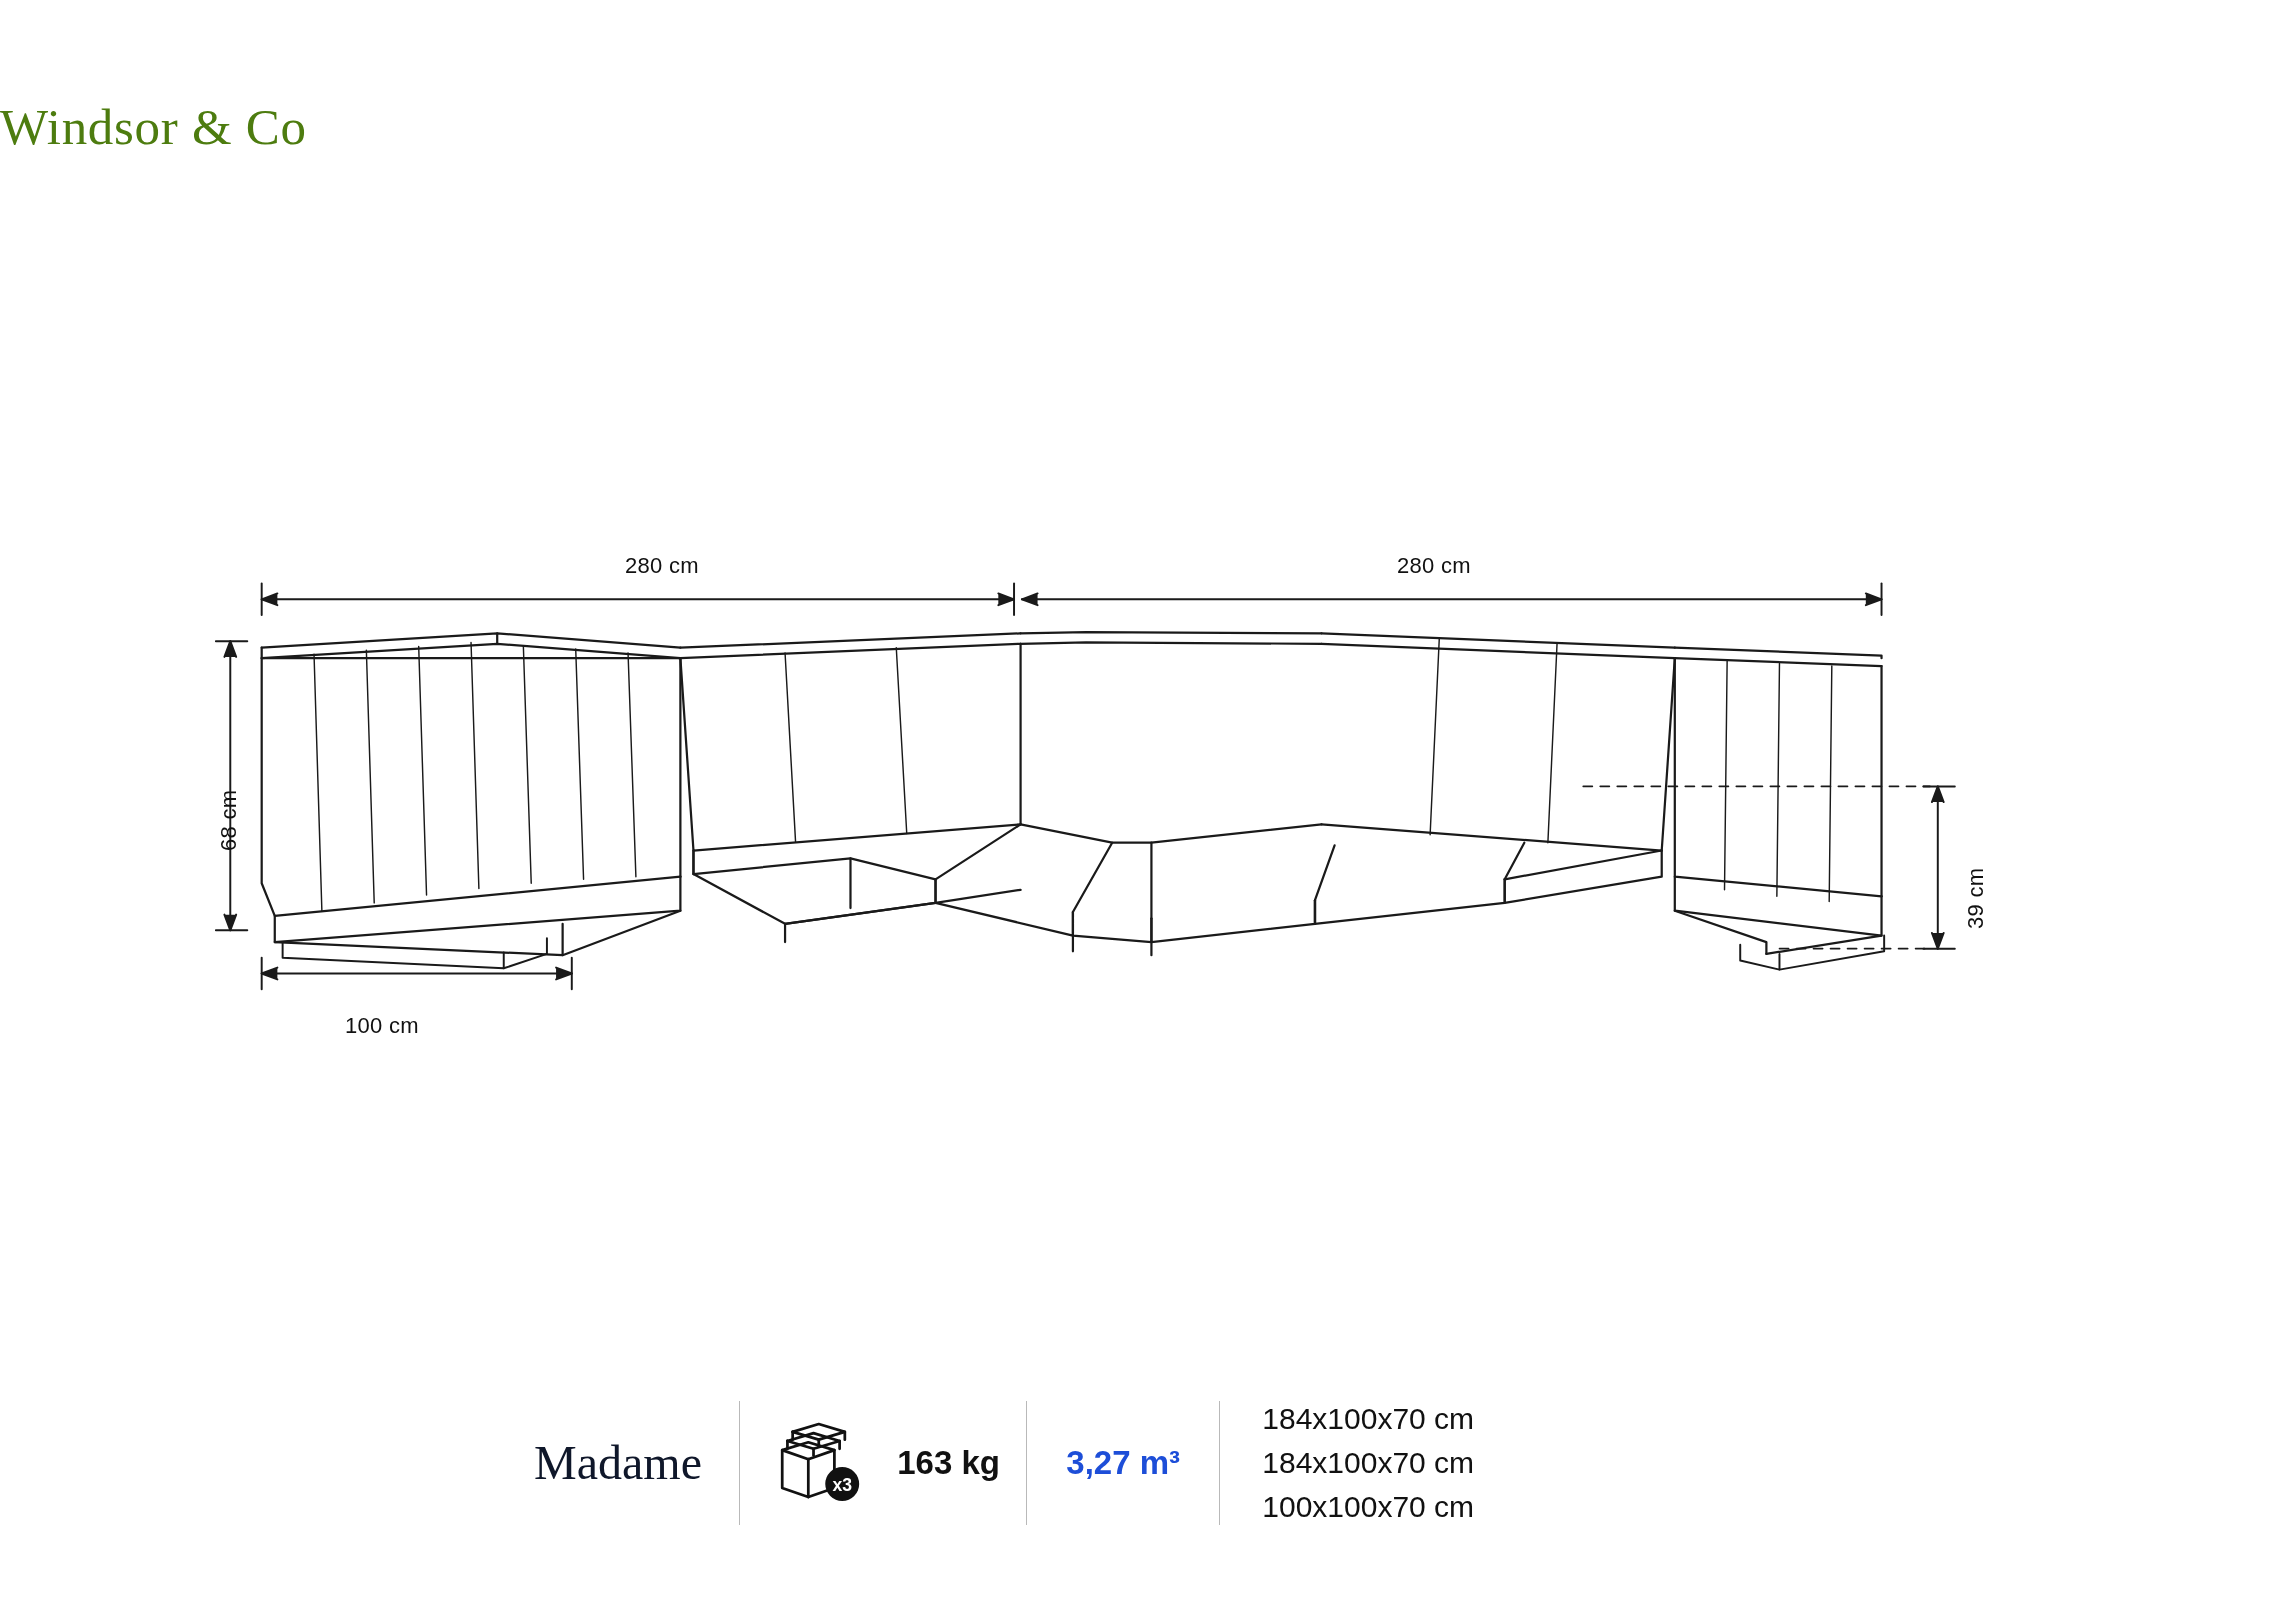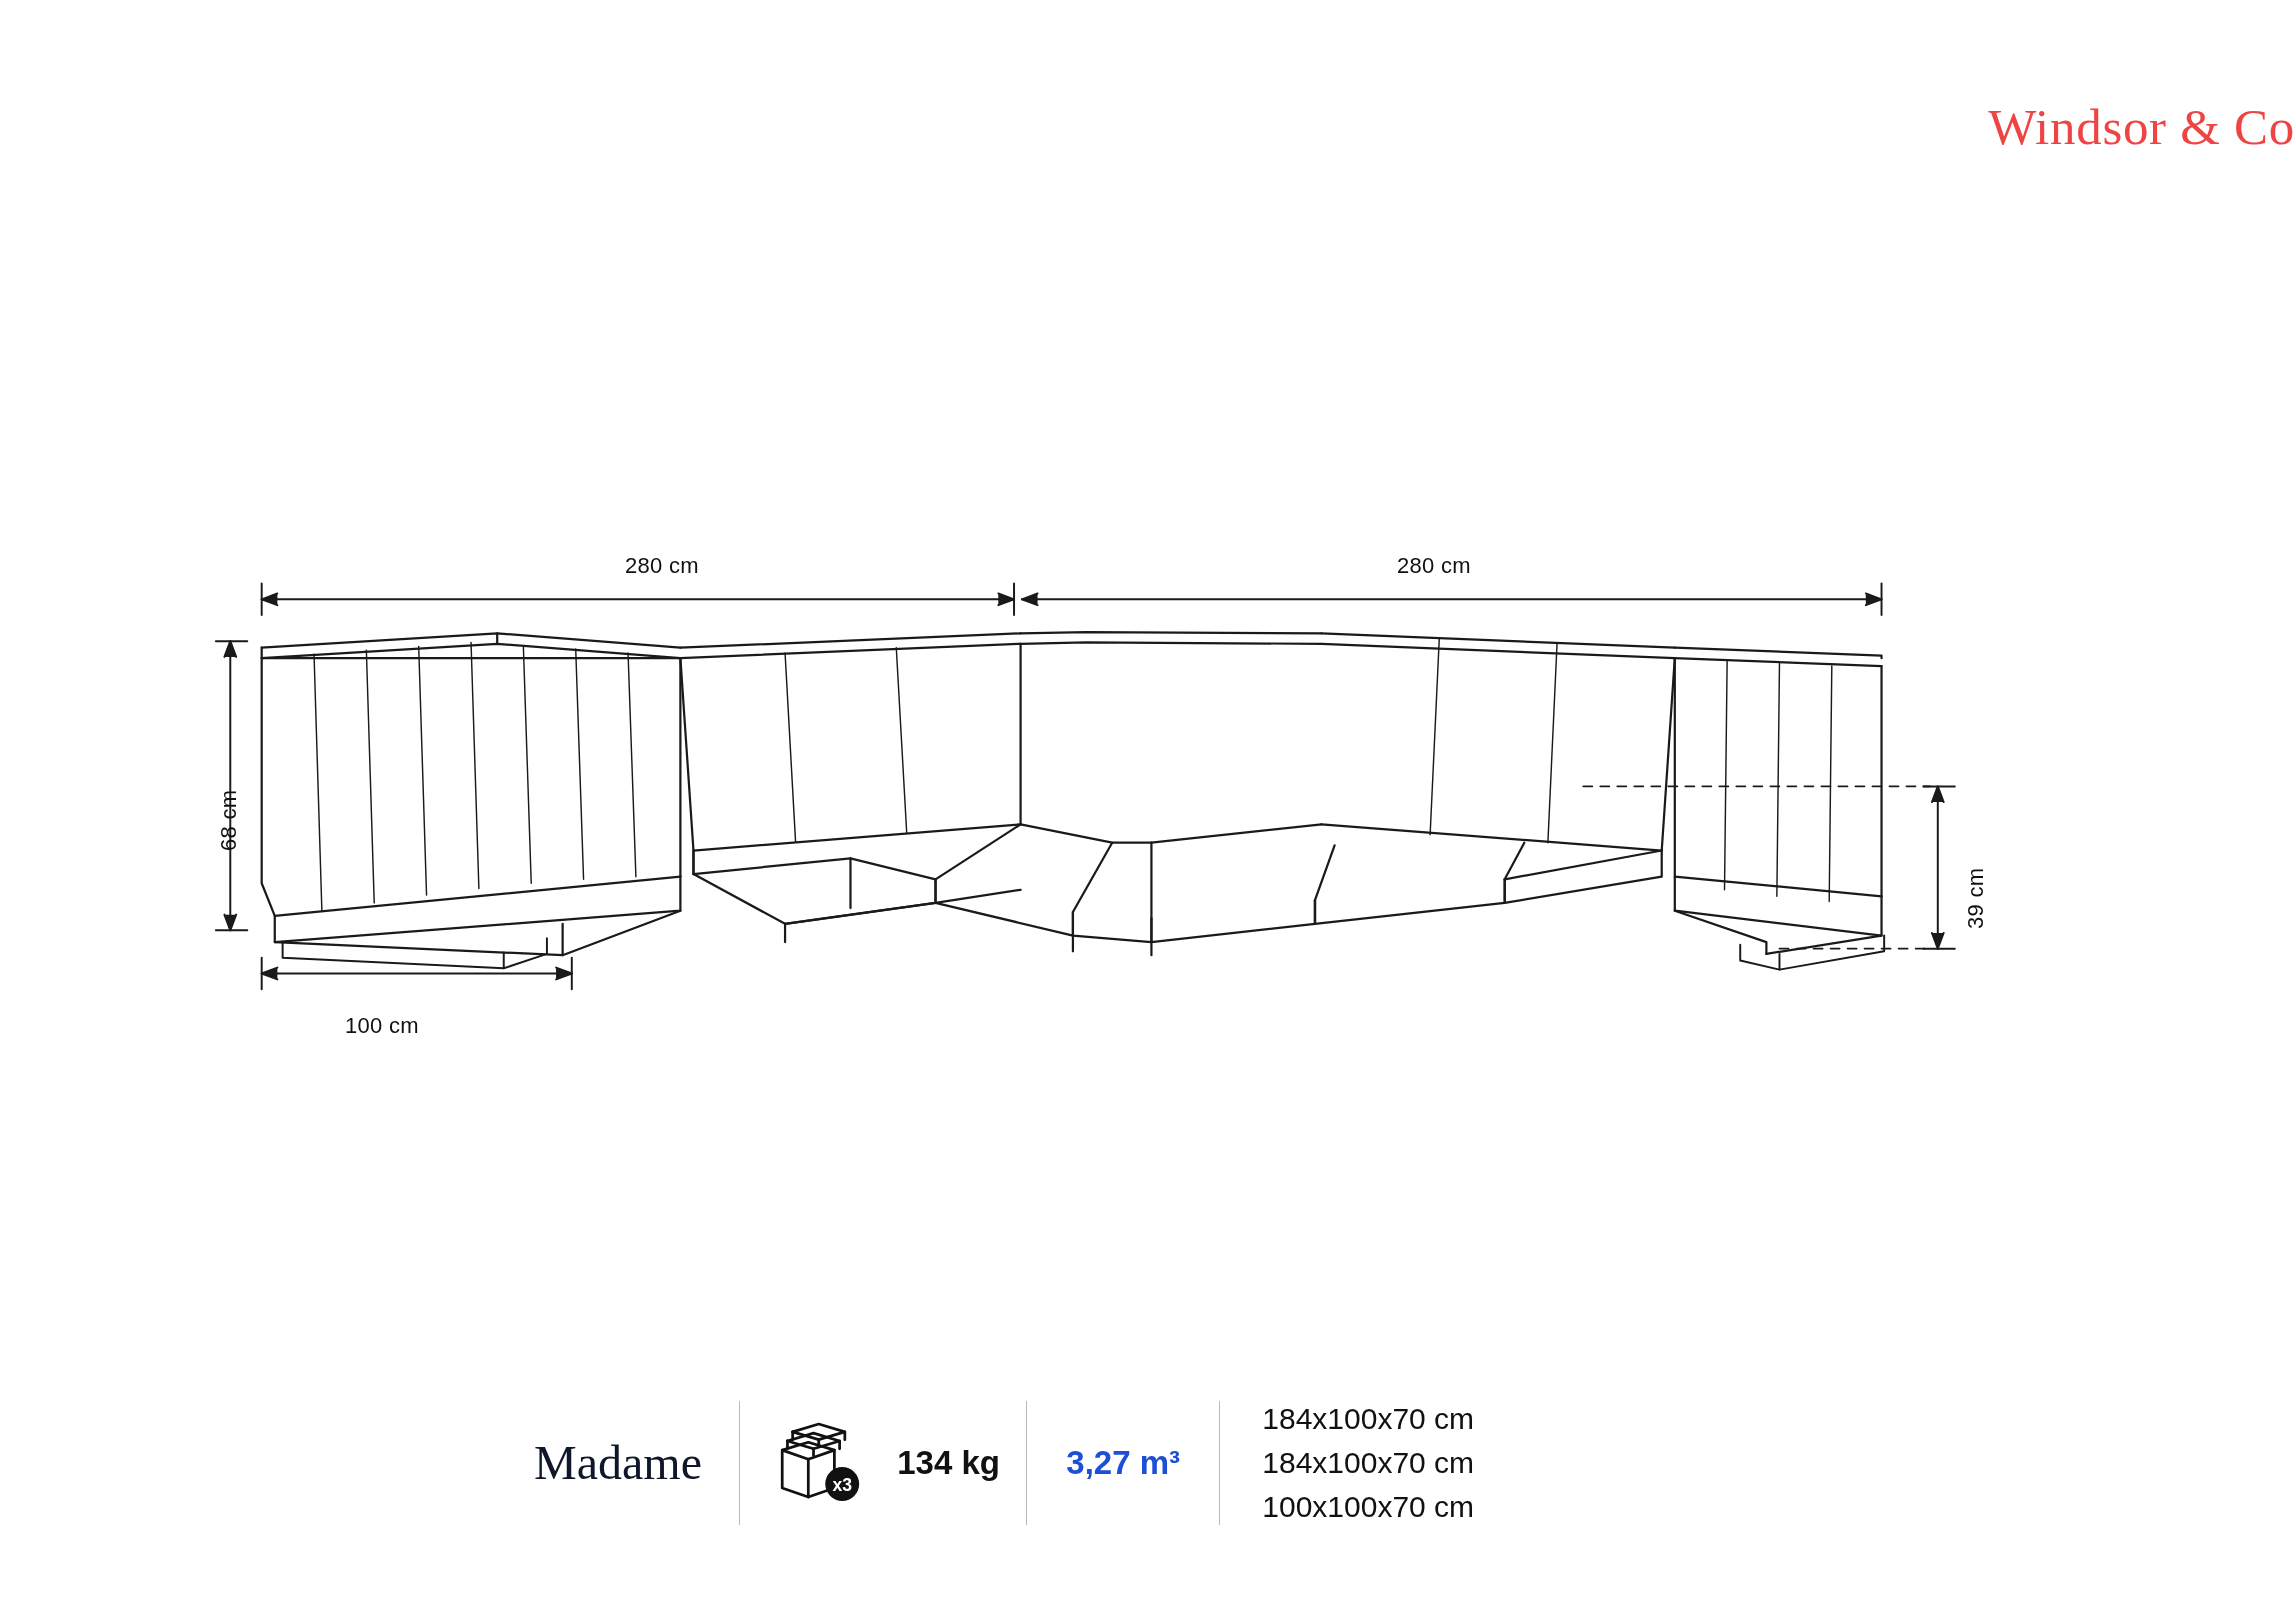--- a/index.html
+++ b/index.html
@@ -19,25 +19,25 @@
     position: absolute;
     inset: 0;
   }
 
   
   .brand {
     position: absolute;
     top: 98px;
     left: 0;
     width: 2295px;
-    text-align: right;
+    text-align: left;
     font-family: "Liberation Serif", serif;
     font-size: 51px;
     letter-spacing: 0.7px;
-    color: #ef4444;
+    color: #4d7c0f;
     white-space: nowrap;
   }
 
   
   .drawing {
     position: absolute;
     left: 0;
     top: 484px;
     width: 2295px;
     height: 648px;
@@ -317,21 +317,21 @@
           <path d="M56 44 L56 54"></path>
 
           <path d="M8 46 L48 34 L88 46 L88 104 L48 118 L8 104 Z"></path>
           <path d="M8 46 L48 60 L88 46"></path>
           <path d="M48 60 L48 118"></path>
 
           <circle cx="100" cy="98" r="26" fill="#111111" stroke="none"></circle>
           <text x="100" y="108" font-family="Liberation Sans, sans-serif" font-size="27" font-weight="bold" fill="#ffffff" text-anchor="middle" stroke="none">x3</text>
         </svg>
       </span>
-      <span class="weight">134 kg</span>
+      <span class="weight">163 kg</span>
     </div>
 
     <div class="divider"></div>
 
     <div class="footer-cell">
       <span class="volume-cell">3,27 m³</span>
     </div>
 
     <div class="divider"></div>
 

